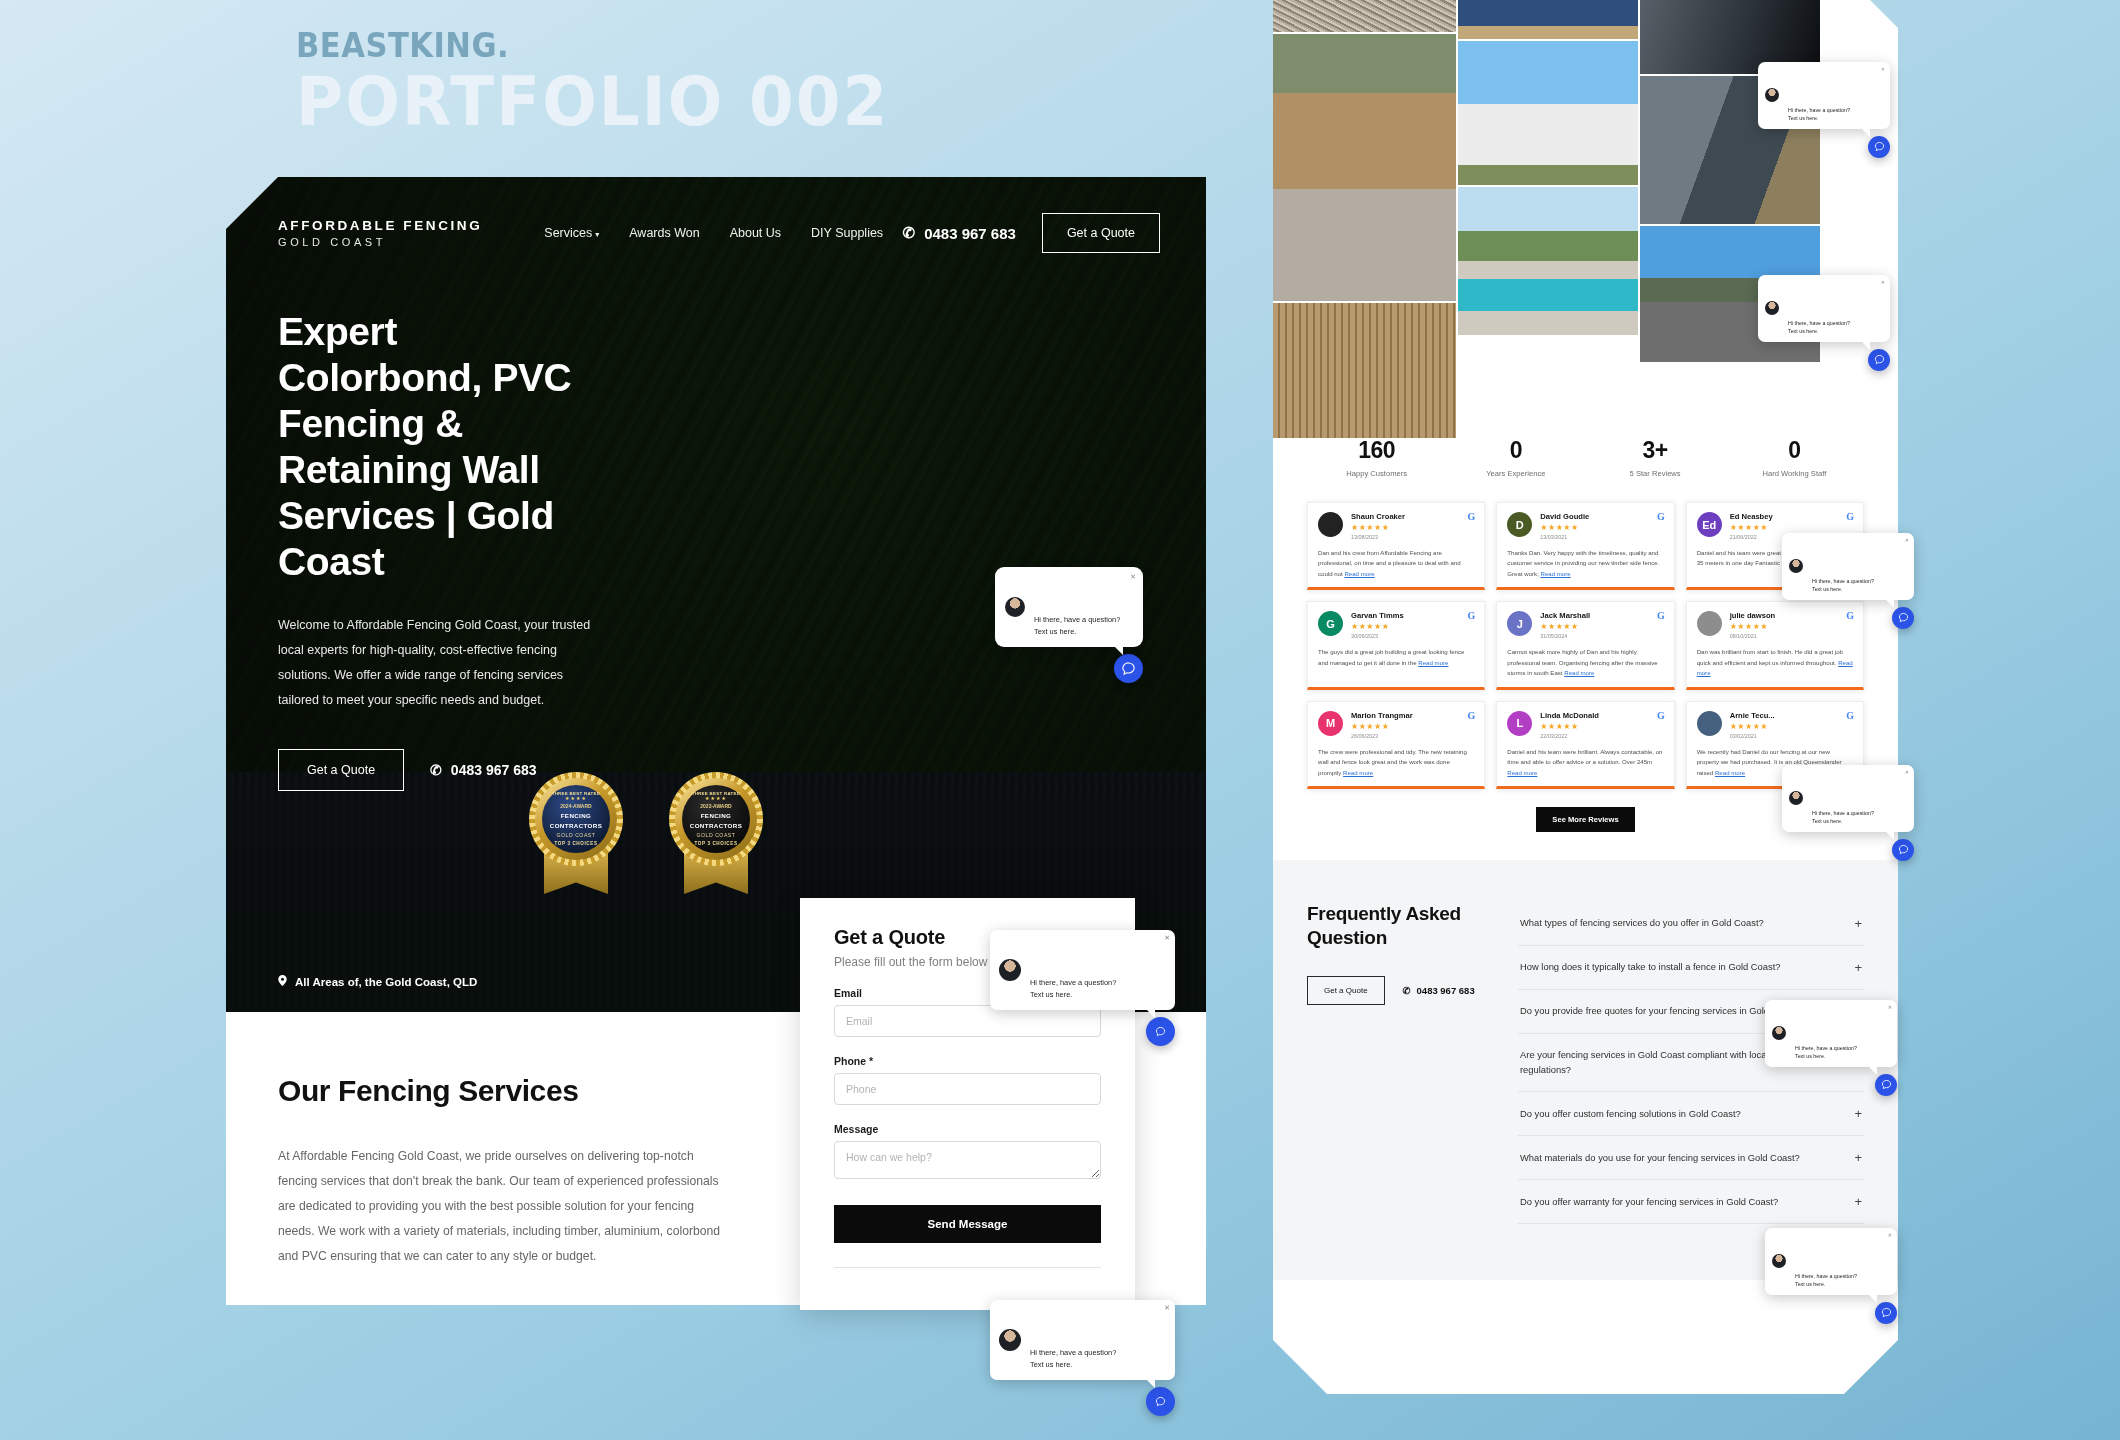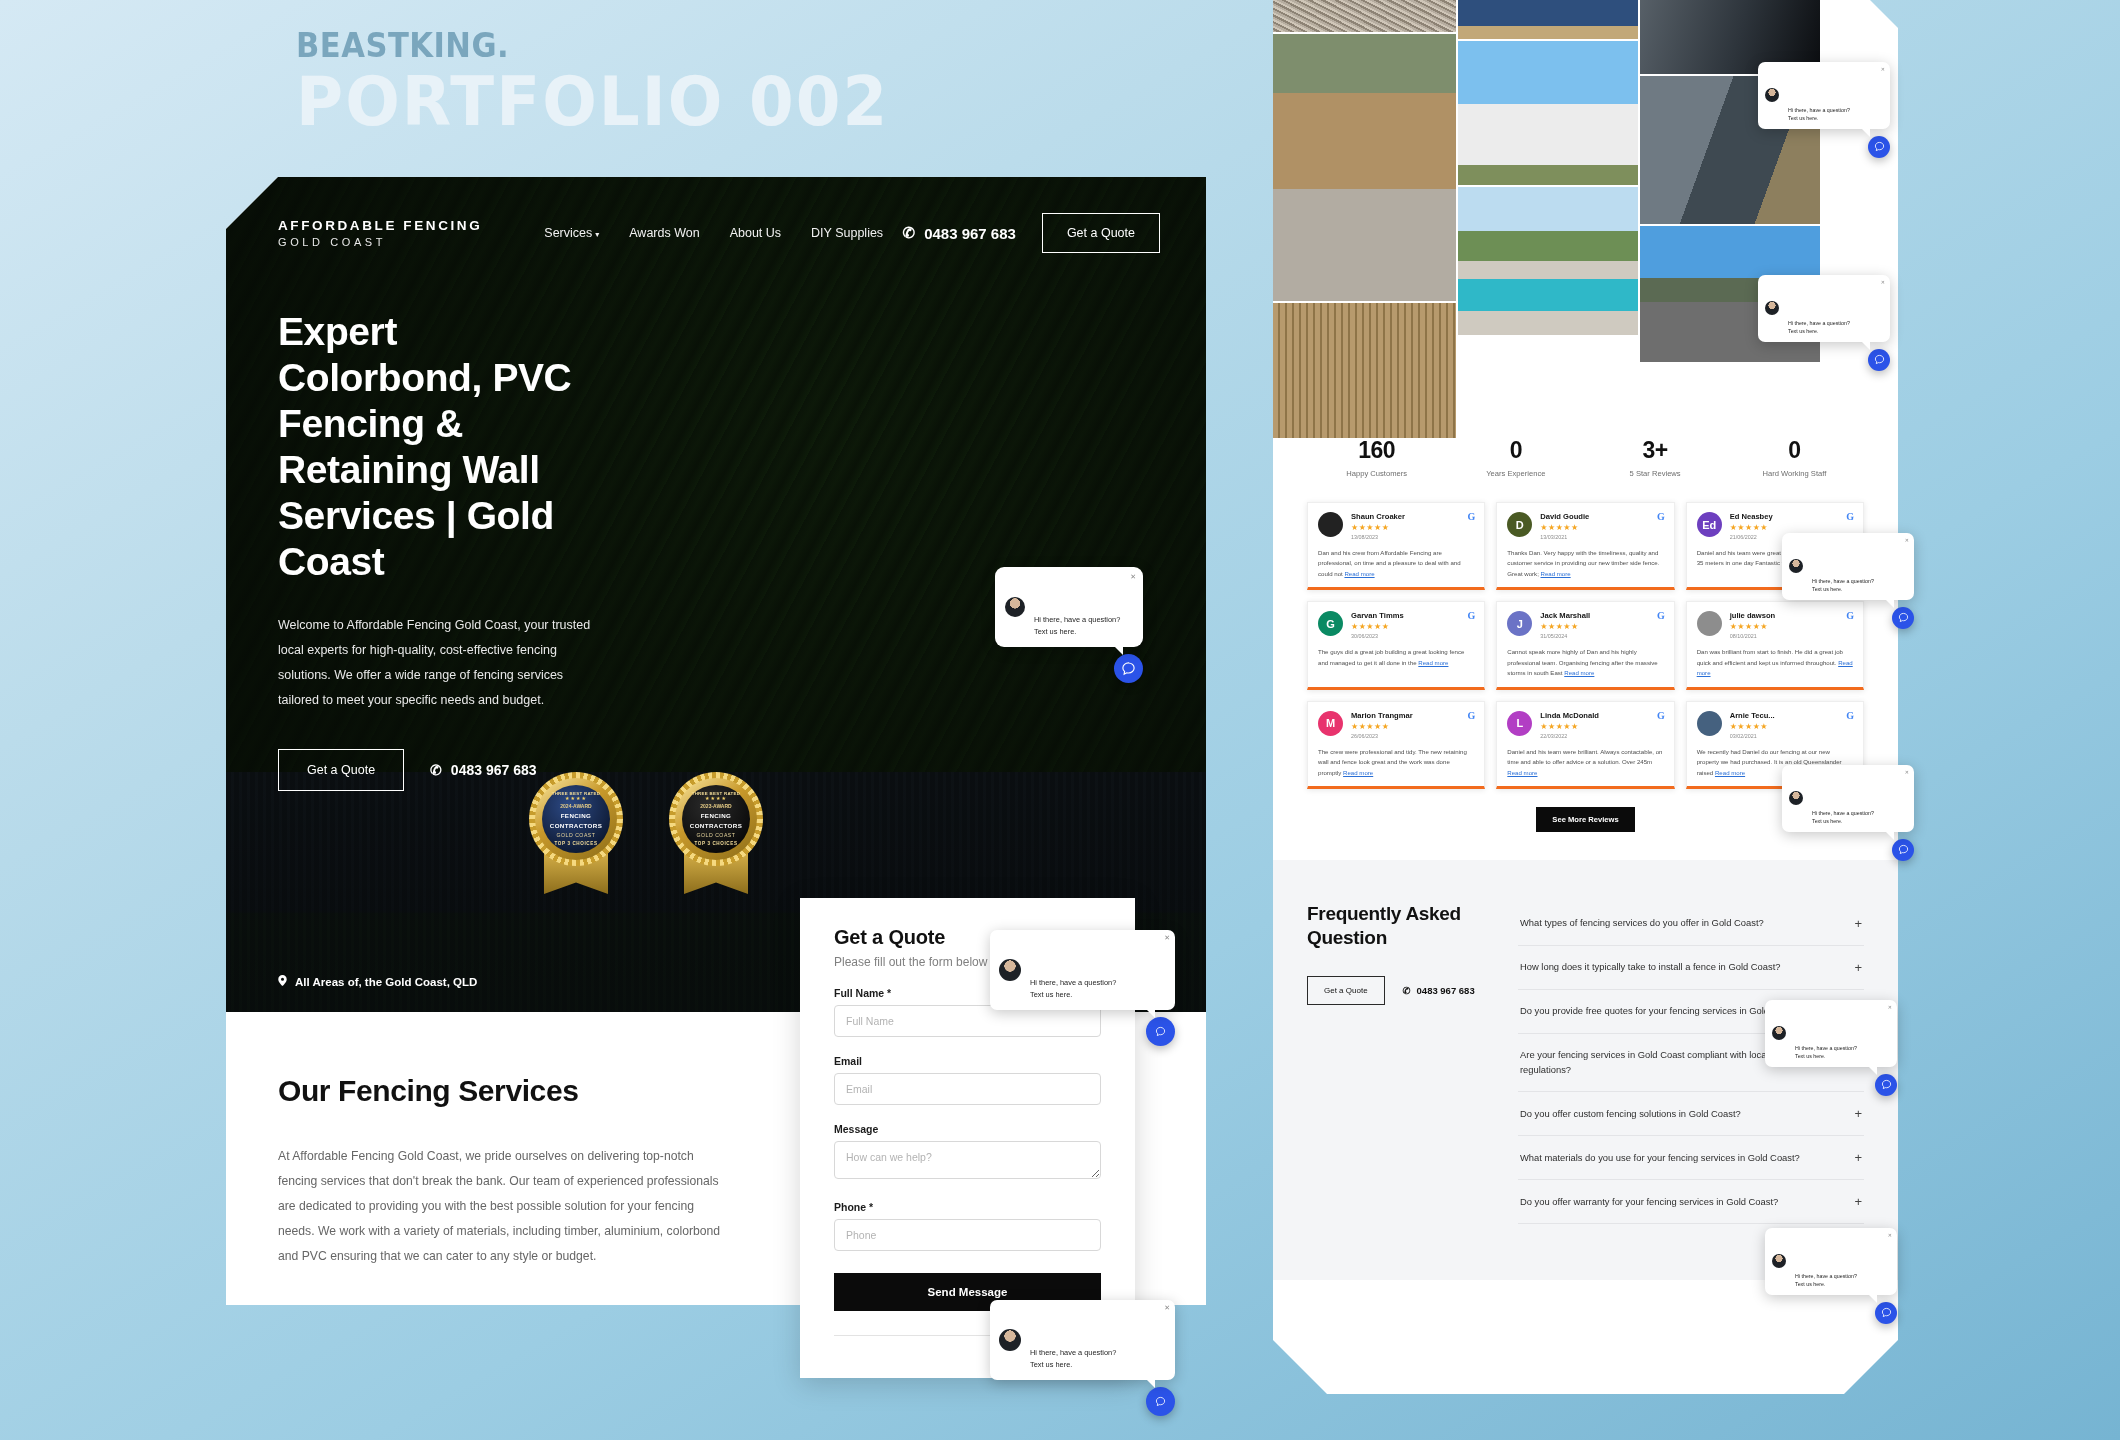--- a/index.html
+++ b/index.html
@@ -310,34 +310,30 @@
       </div>
     </div>
   </div>
 </div>
 
 <div class="quote-card">
   <h3>Get a Quote</h3>
   <div class="sub">Please fill out the form below</div>
 
   <div class="fld">
-    <label>Full Name *</label>
-    <input placeholder="Full Name" style="">
-  </div>
-  <div class="fld">
     <label>Email</label>
     <input placeholder="Email" style="">
+  </div>
+  <div class="fld">
+    <label>Phone *</label>
+    <input placeholder="Phone" style="">
   </div>
   <div class="fld">
     <label>Message</label>
     <textarea placeholder="How can we help?" style=""></textarea>
-  </div>
-  <div class="fld">
-    <label>Phone *</label>
-    <input placeholder="Phone" style="">
   </div>
   <button class="send-btn">Send Message</button>
   <div class="divider"></div>
 </div>
 
 <div class="panel-right">
   <div class="gallery">
     <div class="gi g-gravel" style="left:0;top:0;width:183px;height:58px;"></div>
     <div class="gi g-timberyard" style="left:0;top:60px;width:183px;height:267px;"></div>
     <div class="gi g-fenceboards" style="left:0;top:329px;width:183px;height:135px;"></div>

